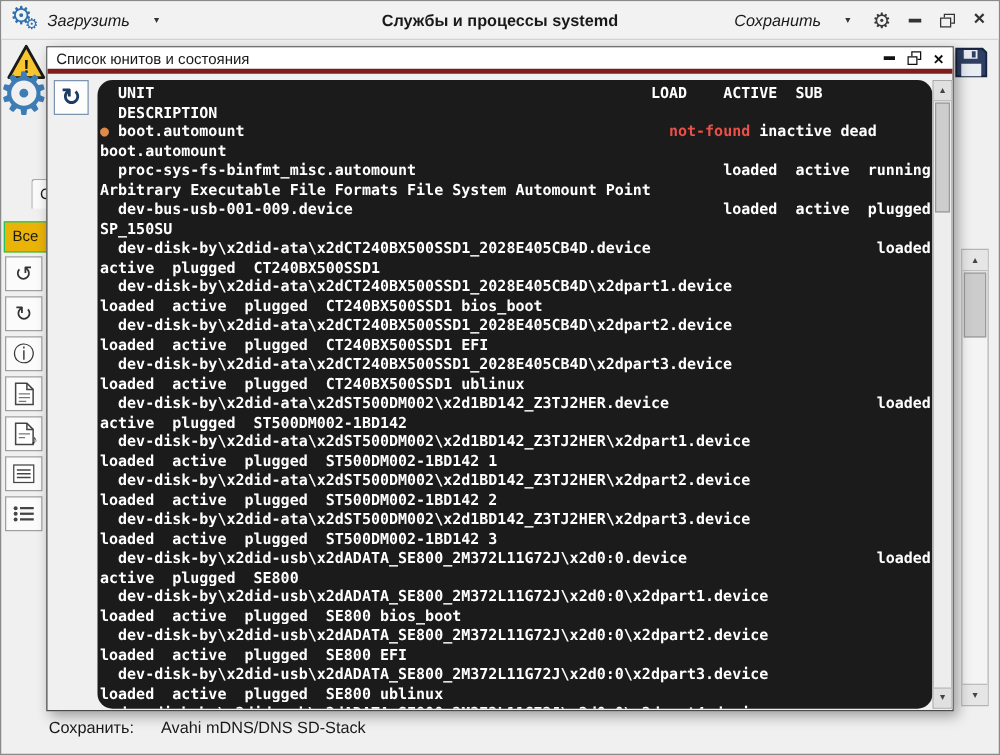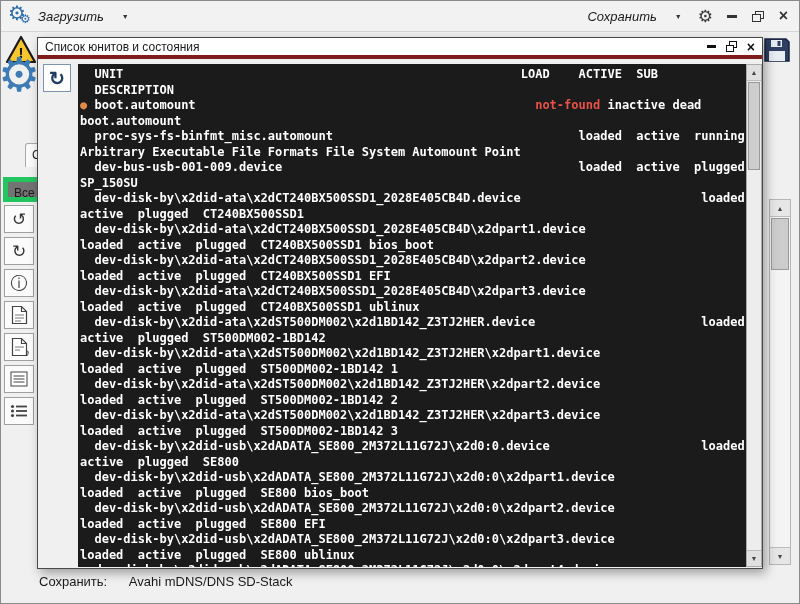--- a/index.html
+++ b/index.html
@@ -21,21 +21,21 @@
   .ic-min{width:10px;height:3px;background:#333;}
   .ic-max{position:relative;width:12px;height:11px;}
   .ic-max::before{content:"";position:absolute;top:0;right:0;width:7px;height:6px;border:1px solid #333;}
   .ic-max::after{content:"";position:absolute;bottom:0;left:0;width:7px;height:6px;border:1px solid #333;background:#f2f2f2;}
   .ic-close{font-size:16px;font-weight:bold;color:#333;line-height:16px;}
   
   .warn{position:absolute;left:4px;top:34px;}
   .big-gear{position:absolute;left:-3px;top:50px;font-size:47px;line-height:47px;color:#3e7cb6;}
   .bg-tab{position:absolute;left:24px;top:142px;width:52px;height:24px;background:#fafafa;border:1px solid #a8a8a8;
           border-bottom:none;border-radius:3px 3px 0 0;font-size:12px;padding:4px 0 0 6px;box-sizing:border-box;}
-  .filter-box{position:absolute;left:2px;top:176px;width:52px;height:25px;background:#737373;border:5px solid #22c55e;
+  .filter-box{position:absolute;left:2px;top:176px;width:52px;height:25px;background:#eab308;border:1px solid #22c55e;
           font-size:12px;padding:4px 0 0 6px;box-sizing:border-box;}
   .side-col{position:absolute;left:3px;top:204px;display:flex;flex-direction:column;gap:4px;}
   .side-btn{width:30px;height:28px;background:#fbfbfb;border:1px solid #9f9f9f;display:flex;align-items:center;
             justify-content:center;box-sizing:border-box;position:relative;}
   .side-btn .gly{font-size:17px;color:#333;line-height:17px;}
   .side-btn .note-ov{position:absolute;right:3px;bottom:2px;font-size:10px;font-weight:bold;color:#222;line-height:10px;}
   .floppy{position:absolute;left:762px;top:36px;}
   .main-sb{position:absolute;left:768px;top:198px;width:22px;height:366px;background:#f4f4f4;border:1px solid #b5b5b5;box-sizing:border-box;}
   .main-sb .sb-up{position:absolute;left:0;top:0;width:20px;height:16px;background:#e6e6e6;border-bottom:1px solid #bdbdbd;
                   font-size:7px;color:#444;display:flex;align-items:center;justify-content:center;}
@@ -54,21 +54,21 @@
   .dlg-min{width:9px;height:3px;background:#111;}
   .dlg-max{position:relative;width:11px;height:11px;}
   .dlg-max::before{content:"";position:absolute;top:0;right:0;width:6px;height:5px;border:1px solid #111;}
   .dlg-max::after{content:"";position:absolute;bottom:0;left:0;width:6px;height:5px;border:1px solid #111;background:#fff;}
   .dlg-close{font-size:14px;font-weight:bold;color:#111;line-height:14px;}
   .dlg-body{position:relative;height:509px;}
   .refresh-btn{position:absolute;left:5px;top:5px;width:28px;height:28px;background:#fdfdfd;border:1px solid #7e93ad;
                display:flex;align-items:center;justify-content:center;font-size:19px;font-weight:bold;color:#1d3b63;box-sizing:border-box;}
   .terminal{position:absolute;left:40px;top:5px;width:668px;height:503px;overflow:hidden;white-space:pre;
             font-family:"DejaVu Sans Mono",monospace;font-size:12px;line-height:15.5px;font-weight:bold;
-            padding:3px 0 0 2px;box-sizing:border-box;}
+            padding:3px 0 0 2px;box-sizing:border-box;border-radius:12px;}
   .dlg-sb{position:absolute;left:708px;top:5px;width:16px;height:503px;background:#ededed;border:1px solid #aaa;box-sizing:border-box;}
   .dlg-sb .sb-up{position:absolute;left:0;top:0;width:14px;height:15px;background:#e0e0e0;border-bottom:1px solid #bbb;
                  font-size:7px;color:#444;display:flex;align-items:center;justify-content:center;}
   .dlg-sb .sb-down{position:absolute;left:0;bottom:0;width:14px;height:15px;background:#e0e0e0;border-top:1px solid #bbb;
                  font-size:7px;color:#444;display:flex;align-items:center;justify-content:center;}
   .dlg-sb .sb-thumb{position:absolute;left:1px;top:17px;width:12px;height:88px;background:#cdcdcd;border:1px solid #999;box-sizing:border-box;}
 </style>
 </head>
 <body>
 
@@ -76,20 +76,21 @@
 
   <div class="titlebar">
     <div class="app-icon">
       <span class="g1">⚙</span>
       <span class="g2">⚙</span>
     </div>
     <div class="tool-btn load-btn">
       <span>Загрузить</span>
       <span class="dd">▼</span>
     </div>
+    <div class="win-title">Службы и процессы systemd</div>
     <div class="tb-right">
       <div class="tool-btn">
         <span>Сохранить</span>
         <span class="dd">▼</span>
       </div>
       <span class="gear-glyph">⚙</span>
       <div class="winctl">
           <div class="ic-min"></div>
         </div>
       <div class="winctl">

